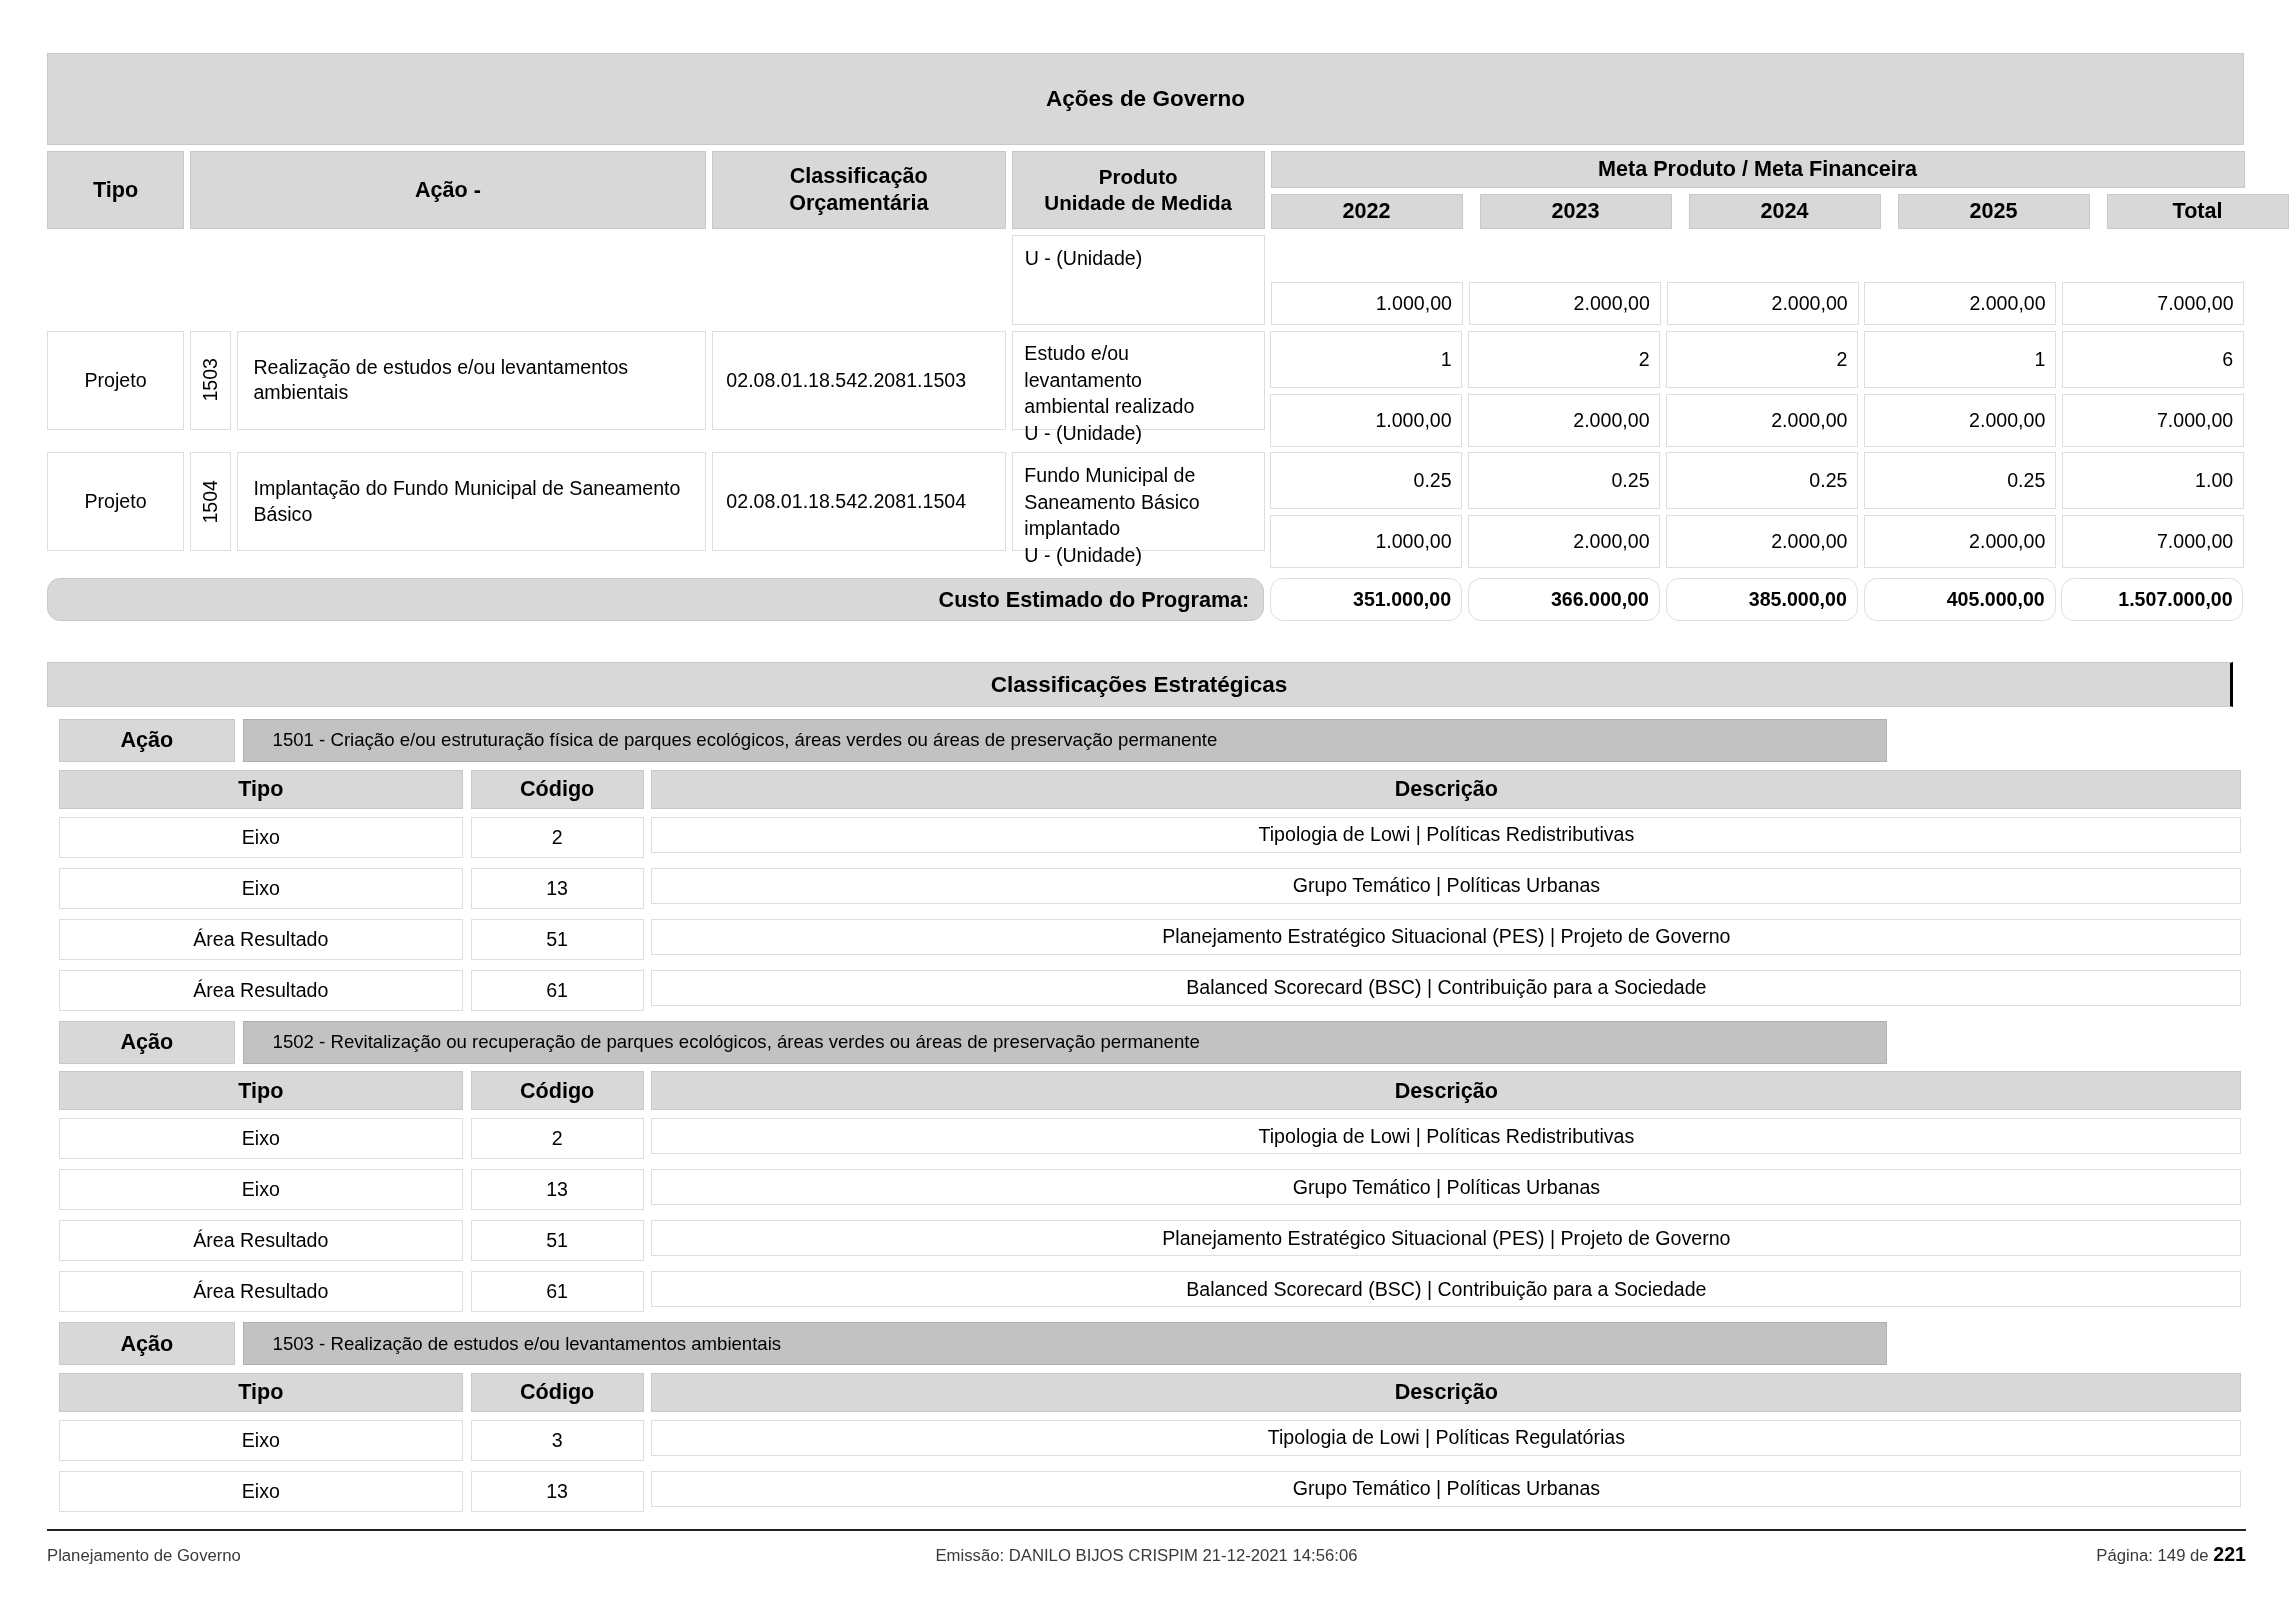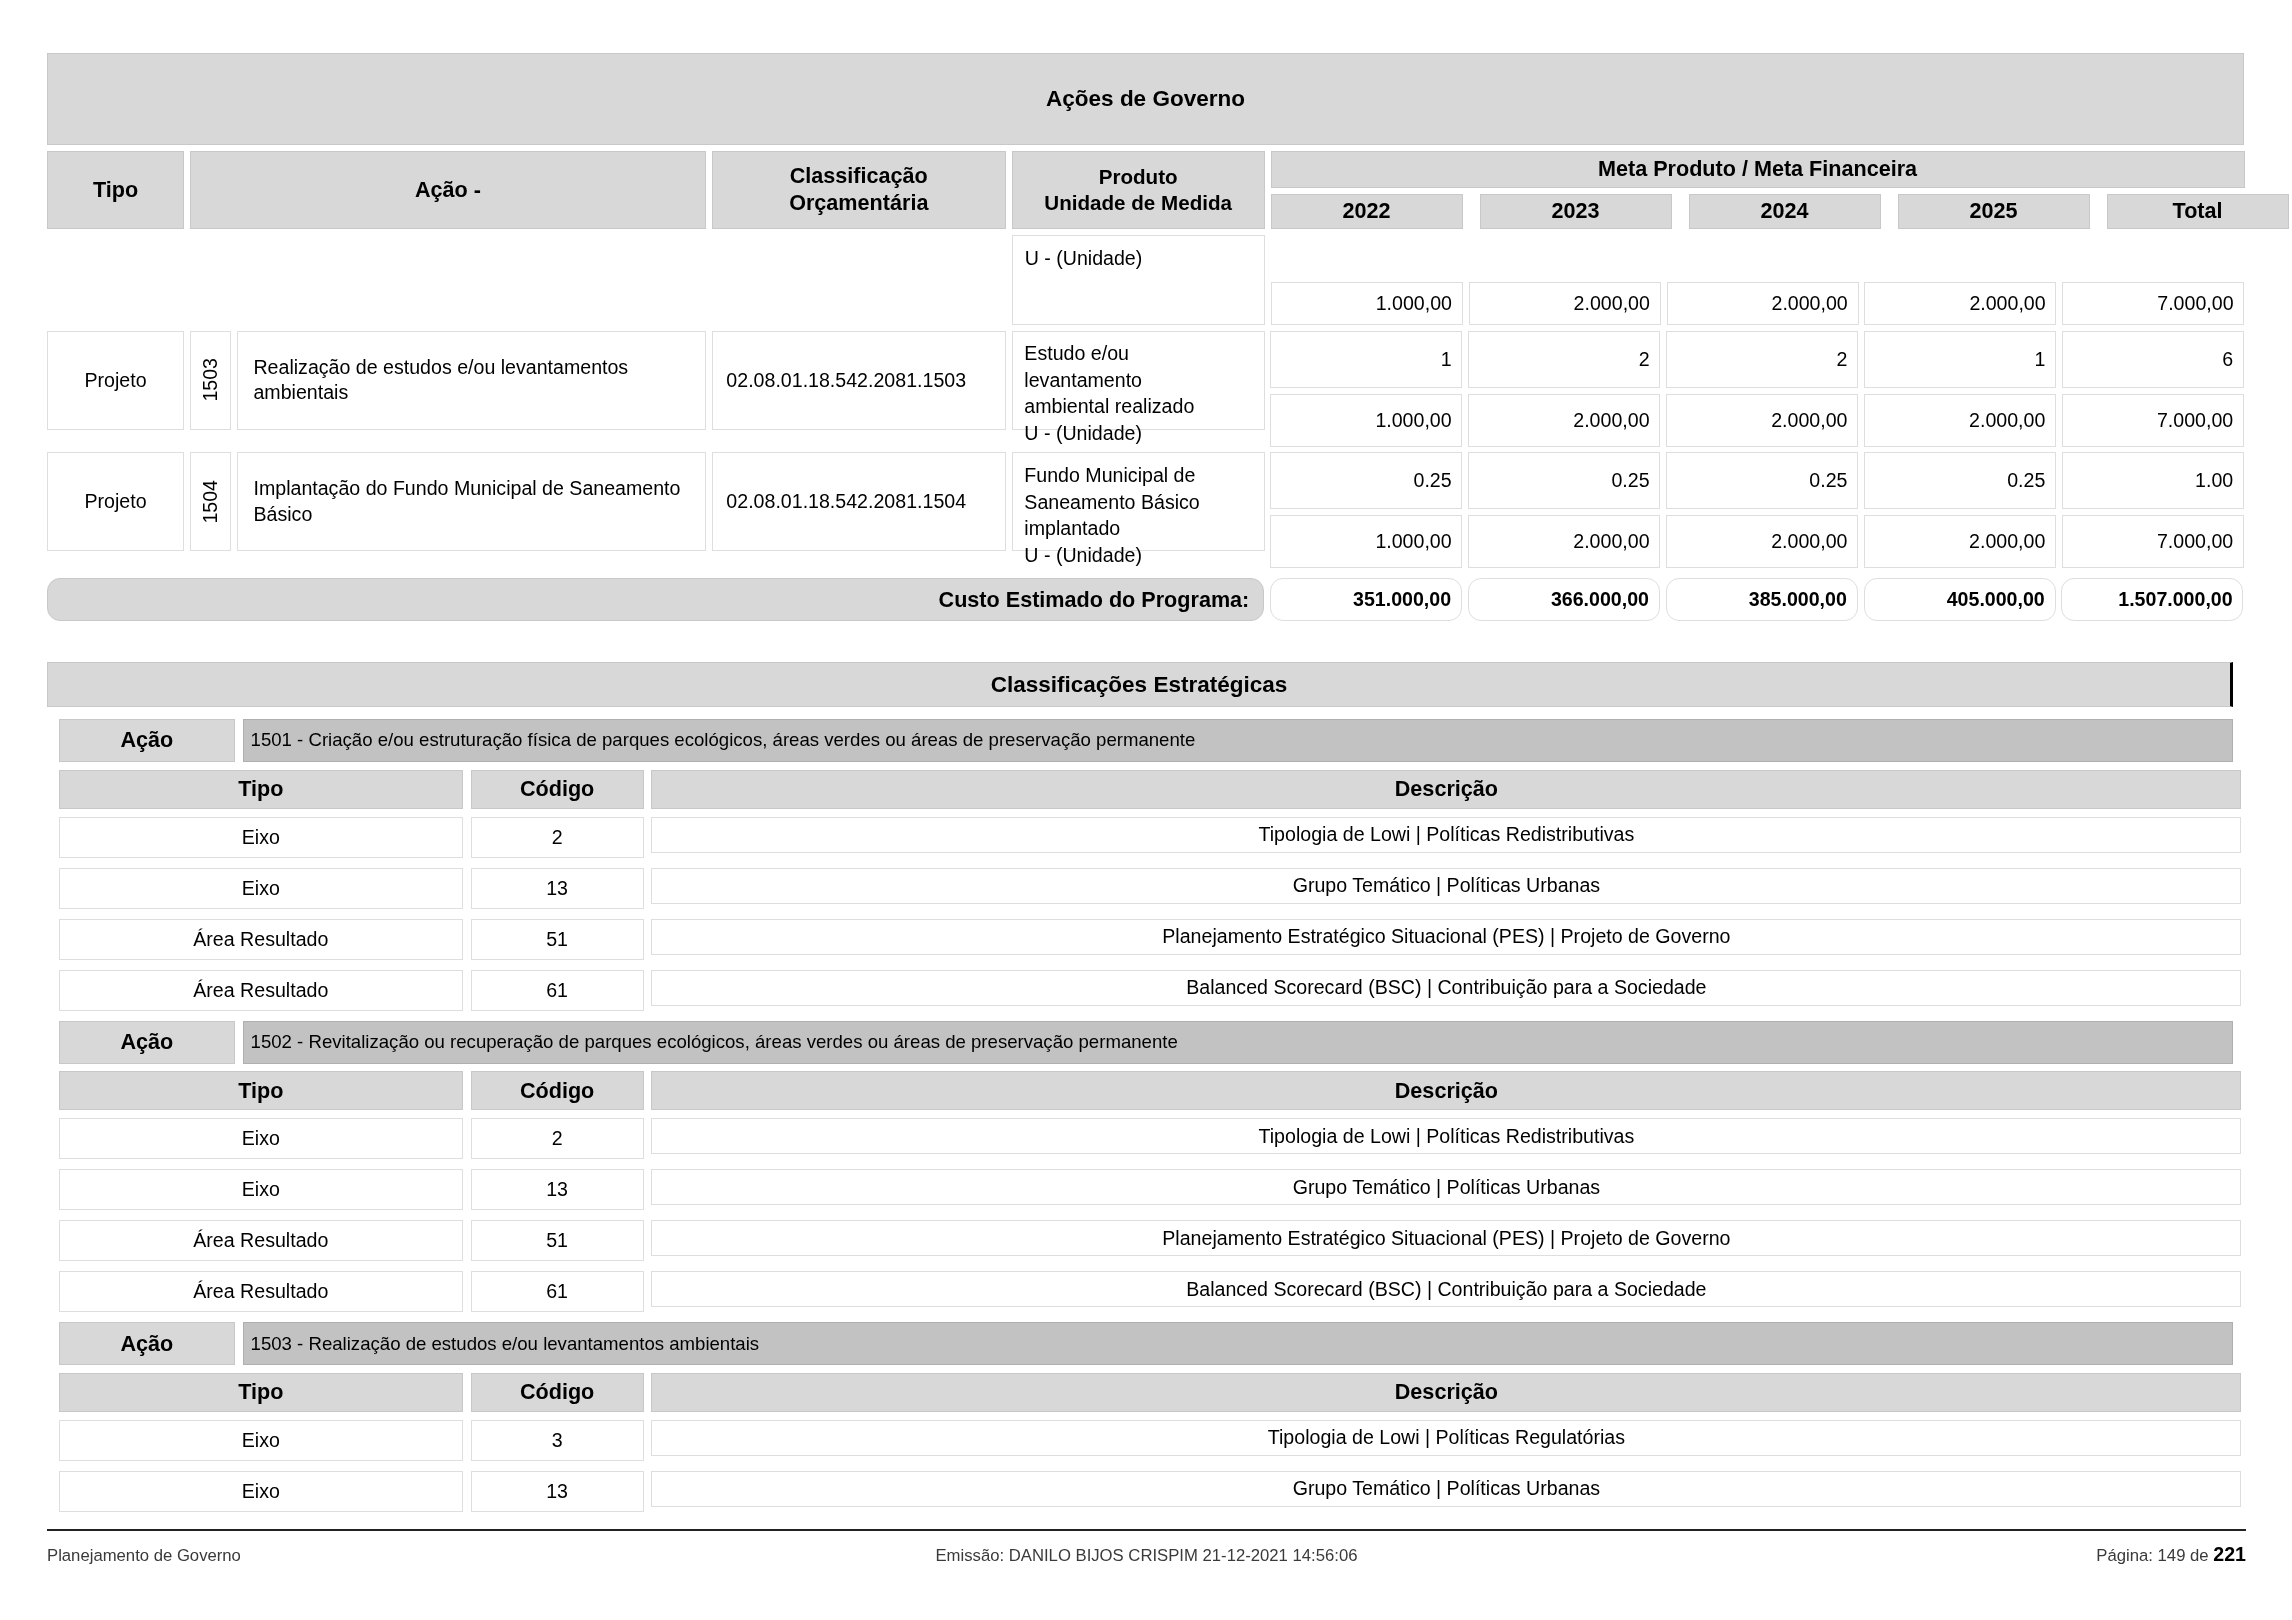--- a/index.html
+++ b/index.html
@@ -50,21 +50,21 @@
                  font-weight:bold; font-size:21.6px; }
   .custo-vals .cell { font-weight:bold;border-radius:13px; }
 
   
   .cs { margin-top:41px; }
   .cs-title { width:2186px; height:45px; font-weight:bold; font-size:22.5px;
               border-right:3.9px solid #000; margin-bottom:11.8px; }
   .cs-row { display:flex; gap:7.8px; margin:0 0 7.8px 11.8px; }
   .cs-row.data { margin-bottom:10px; }
   .cs-acao-label { width:176px; height:43px; font-weight:bold; font-size:21.6px; }
-  .cs-acao-desc { width:1990px; height:43px; justify-content:flex-start; padding-left:7px;
+  .cs-acao-desc { width:1644px; height:43px; justify-content:flex-start; padding-left:29px;
                   font-size:18.6px; background:#c2c2c2; border-color:#afafaf; }
   .cs-tipo{width:404px; height:41px} .cs-cod{width:173px; height:41px} .cs-desc{width:1590px; height:36px}
   .cs-hd .cell { height:39px; }
 
   
   .footer { margin-top:17.6px; border-top:2.9px solid #222; padding-top:11.8px;
             display:flex; align-items:baseline; font-size:16.7px; color:#3a3a3a; }
   .f-left { flex:1; text-align:left; }
   .f-center { flex:1.3; text-align:center; }
   .f-right { flex:1; text-align:right; }

